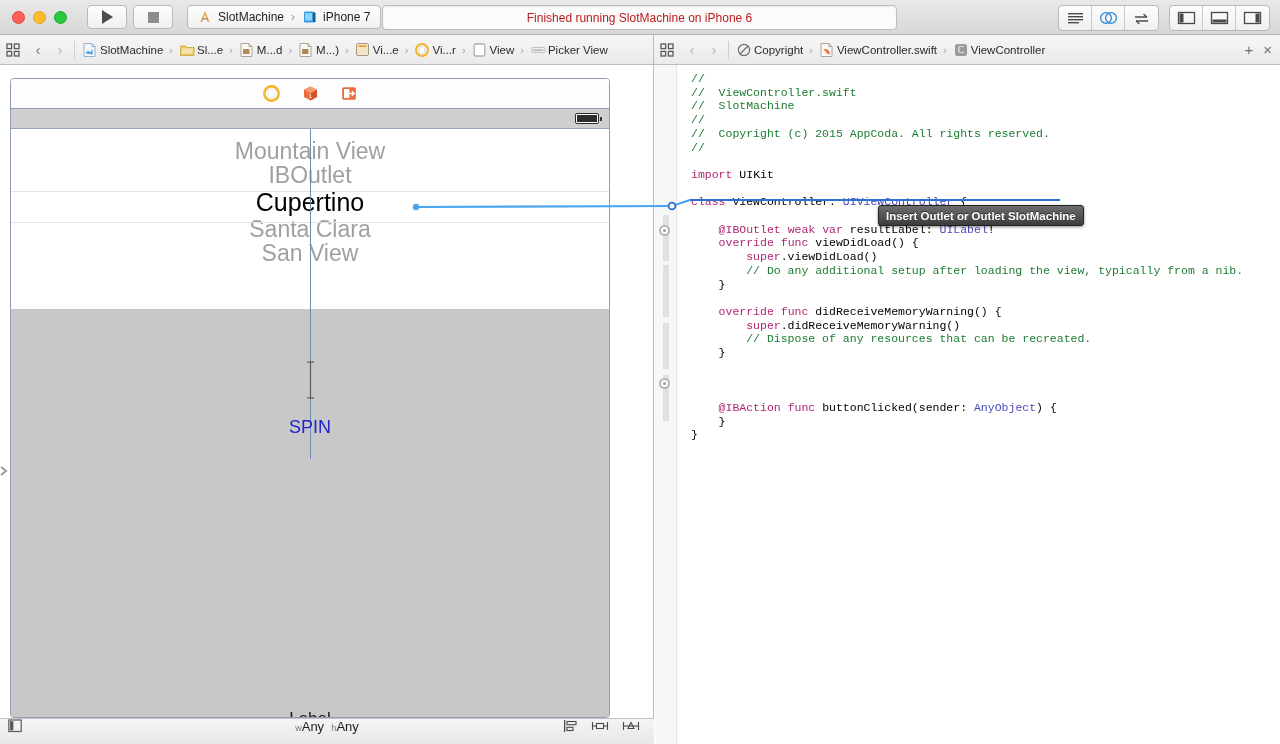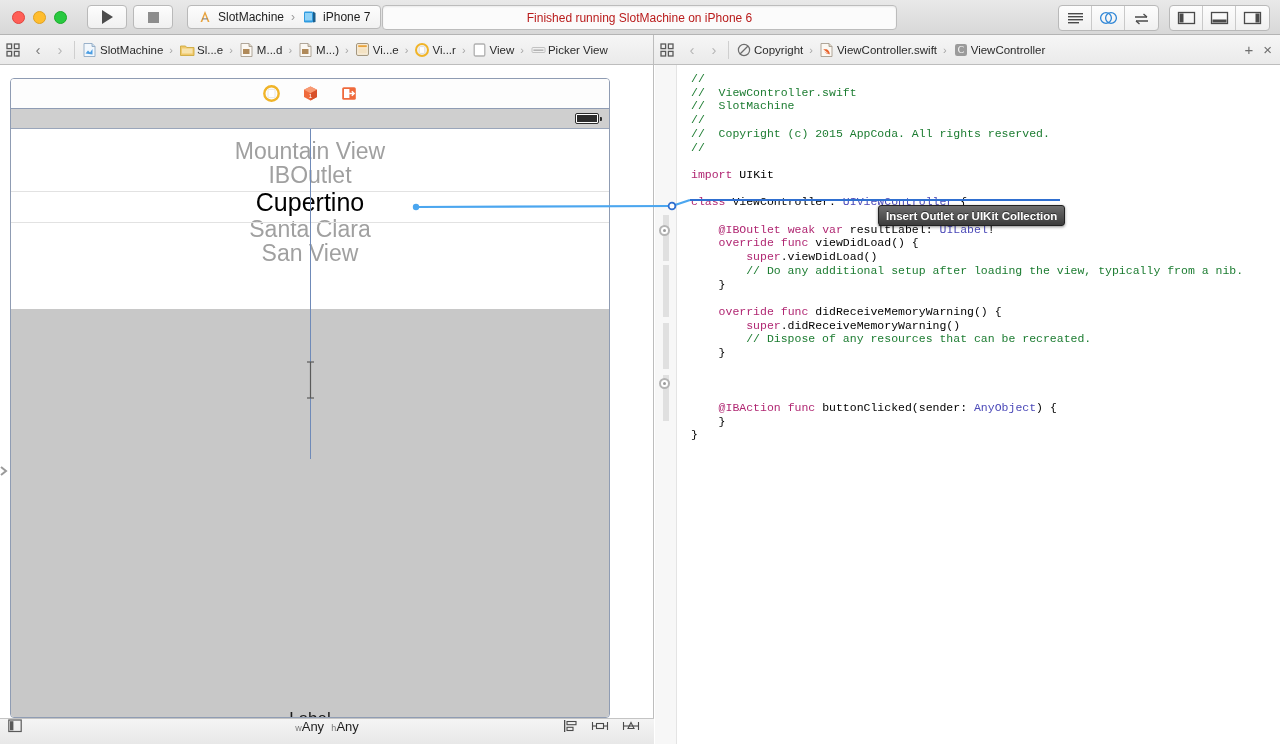--- a/index.html
+++ b/index.html
@@ -530,20 +530,21 @@
     <div class="i-beam">
       <svg width="13" height="40" viewBox="0 0 13 40">
         <g stroke="#5a5a5a" stroke-width="1.2" fill="none">
           <path d="M6.5 2 V38"></path>
           <path d="M3 2 H10"></path>
           <path d="M3 38 H10"></path>
         </g>
       </svg>
     </div>
 
+    <div class="spin-btn">SPIN</div>
     <div class="label-ph">Label</div>
   </div>
 
   <div class="ib-bottom">
     <span class="ib-bottom-left">
       <svg width="15" height="14" viewBox="0 0 15 14">
         <rect x=".8" y="1" width="12.4" height="11.5" fill="none" stroke="#5a5a5a" stroke-width="1.2"></rect>
         <rect x="2" y="2.2" width="3.4" height="9.1" fill="#5a5a5a"></rect>
       </svg>
     </span>
@@ -602,14 +603,14 @@
 
 <svg class="drag-line">
   <line x1="416" y1="207" x2="672" y2="206" stroke="#4ba6ef" stroke-width="2.2"></line>
   <line x1="672" y1="206" x2="690" y2="200" stroke="#4ba6ef" stroke-width="2.2"></line>
   <line x1="690" y1="200" x2="1060" y2="200" stroke="#2f6fd0" stroke-width="2.2"></line>
   <circle cx="416" cy="207" r="3.2" fill="#4ba6ef"></circle>
   <circle cx="672" cy="206" r="3.4" fill="#ffffff" stroke="#2f6fd0" stroke-width="1.8"></circle>
 </svg>
 
 <div class="tooltip">
-  <span>Insert Outlet or UIKit Collection</span>
+  <span>Insert Outlet or Outlet SlotMachine</span>
 </div>
 
 </body></html>

